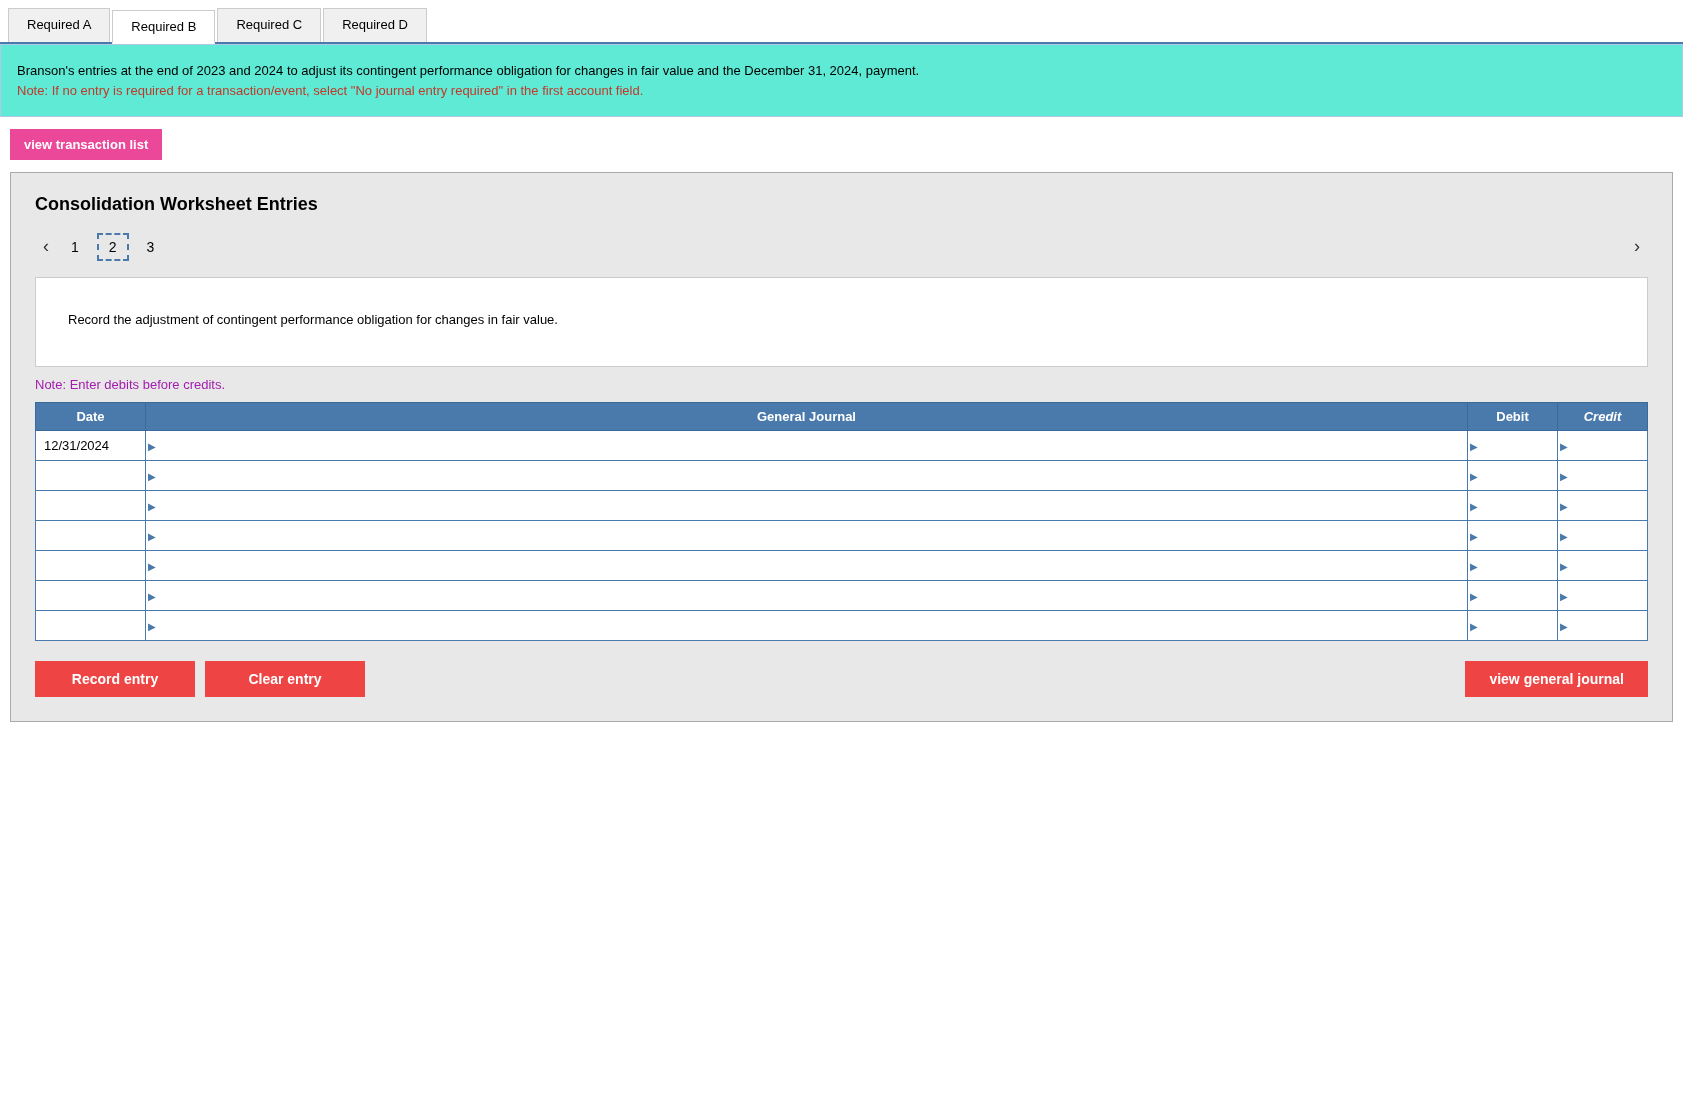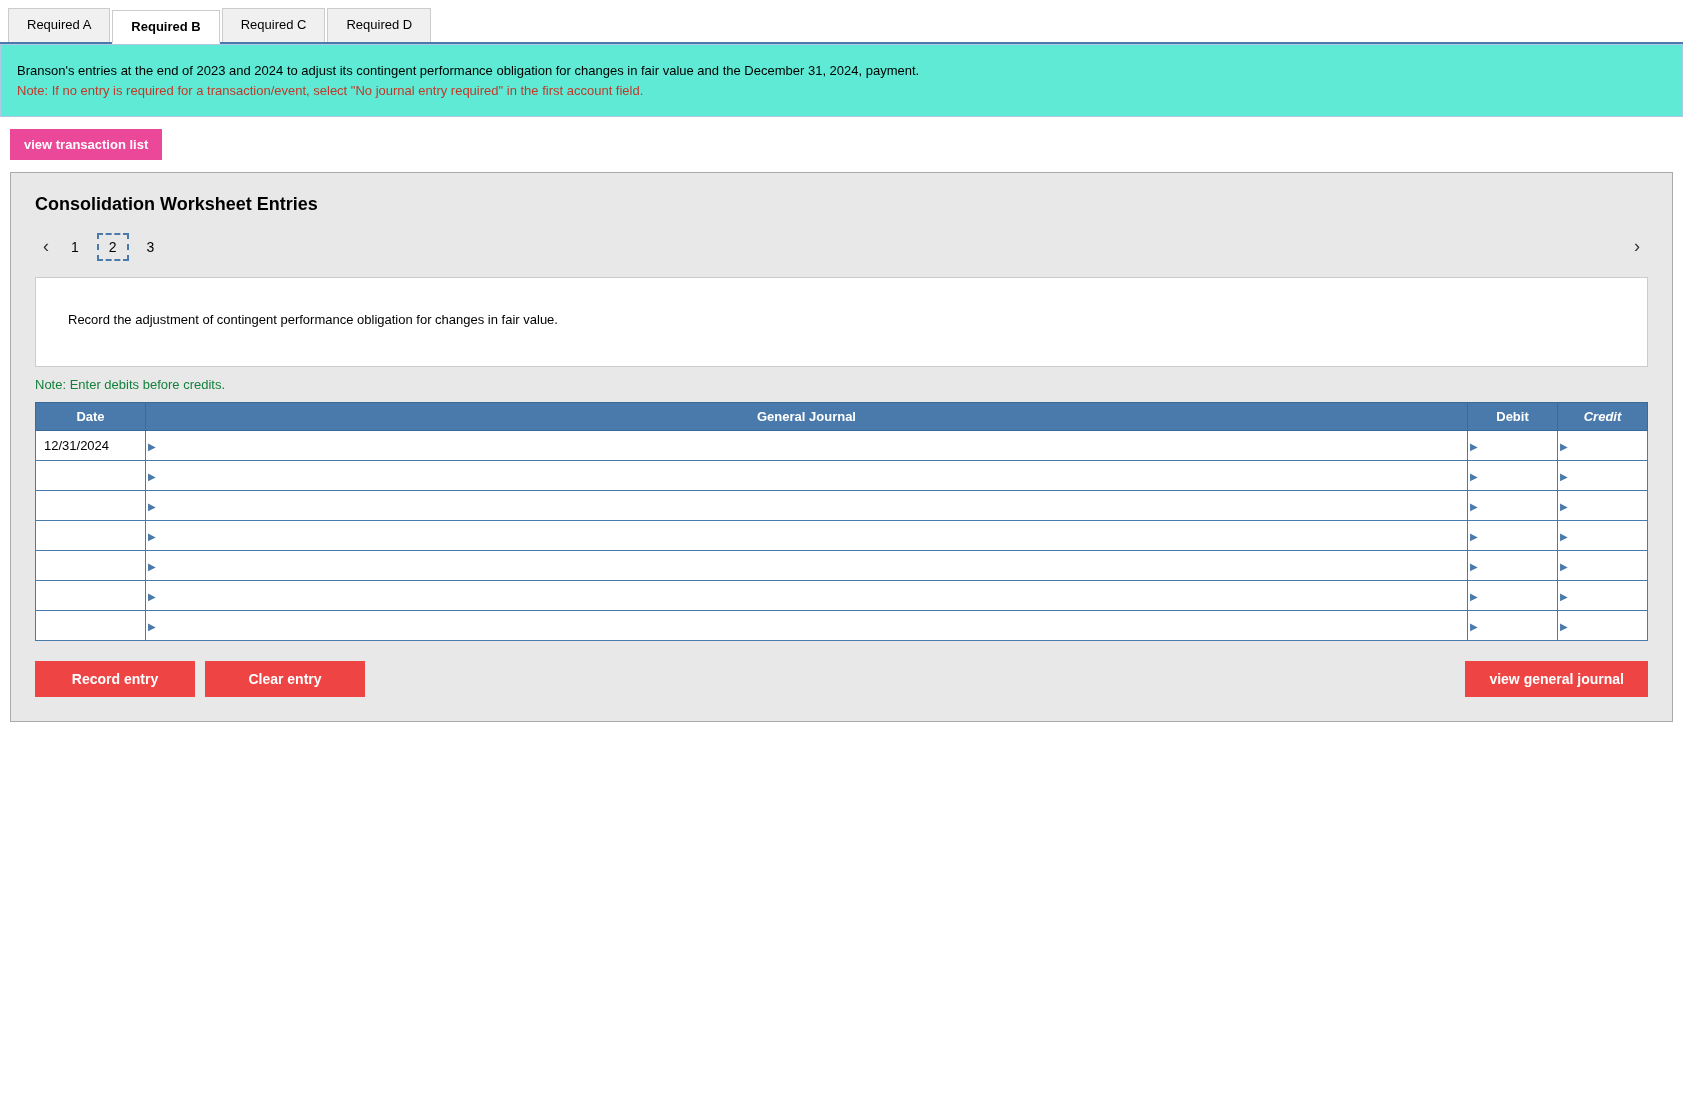--- a/index.html
+++ b/index.html
@@ -12,21 +12,21 @@
       border: 1px solid #ccc;
       border-bottom: none;
       background: #f0f0f0;
       cursor: pointer;
       font-size: 13px;
       margin-right: 2px;
     }
     .tab.active {
       background: #fff;
       border-bottom: 2px solid #fff;
-      font-weight: bold;
+      font-weight: normal;
       position: relative;
       bottom: -2px;
     }
 
     
     .info-box {
       background: #5eead4;
       border: 1px solid #b0c8e8;
       padding: 16px 16px;
       font-size: 13px;
@@ -103,21 +103,21 @@
       border: 1px solid #ccc;
       padding: 32px;
       font-size: 13px;
       line-height: 1.5;
       margin-bottom: 10px;
       min-height: 90px;
     }
 
     
     .entry-note {
-      color: #15803d;
+      color: #a21caf;
       font-size: 13px;
       margin-bottom: 10px;
     }
 
     
     .journal-table {
       width: 100%;
       border-collapse: collapse;
       background: #fff;
     }

